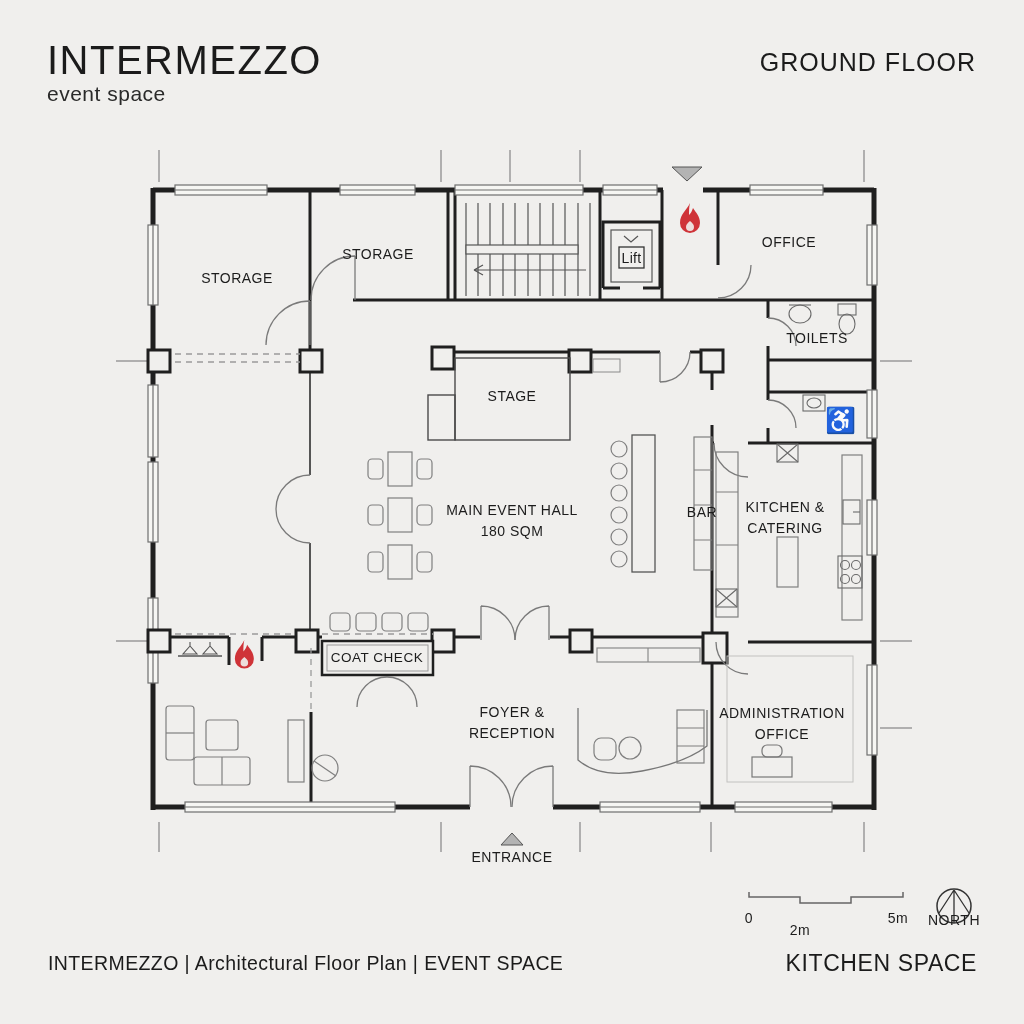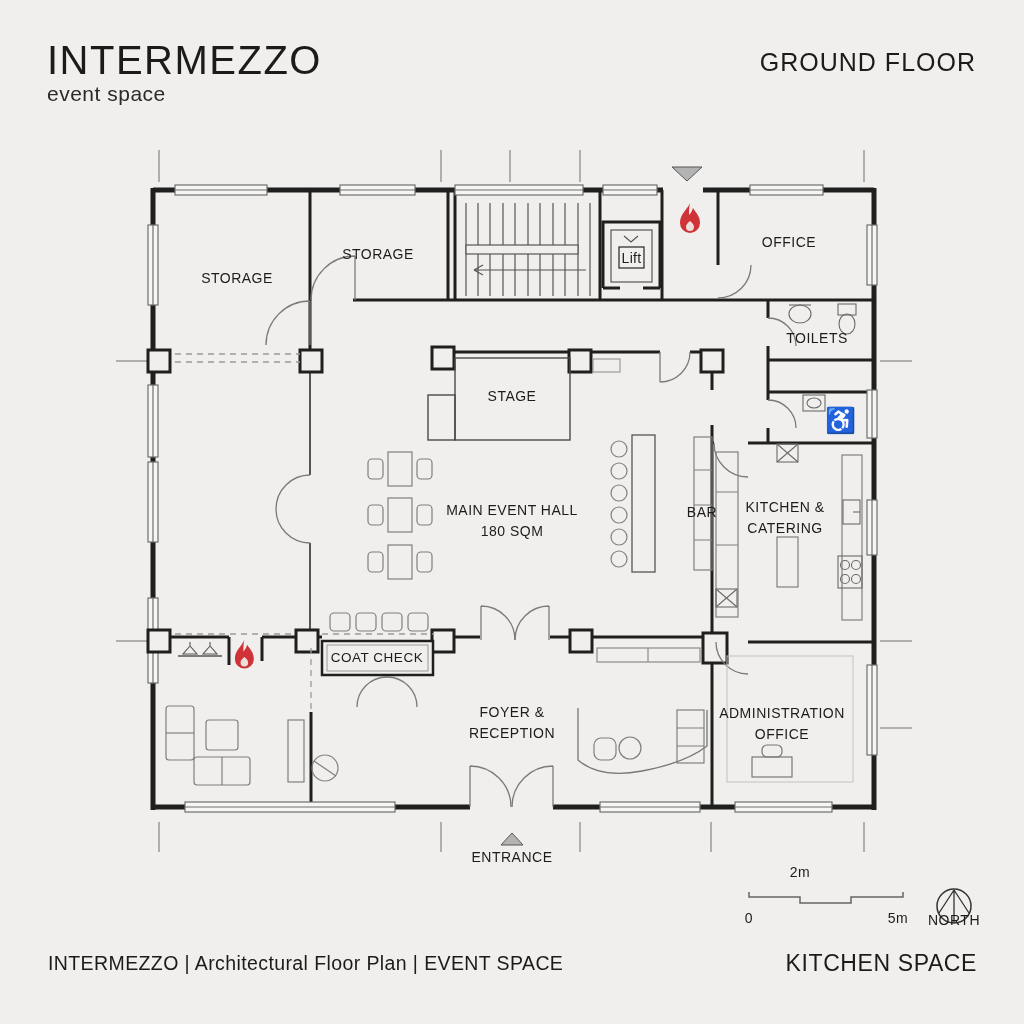--- a/index.html
+++ b/index.html
@@ -284,18 +284,18 @@
   <div class="plan-label" style="left:512px;top:723px">FOYER &amp;
 RECEPTION</div>
   <div class="plan-label" style="left:782px;top:724px">ADMINISTRATION
 OFFICE</div>
   <div class="plan-label" style="left:512px;top:857px">ENTRANCE</div>
 
   <div class="accessible-glyph" style="left:841px;top:420px">♿</div>
 
   <div class="plan-label lbl-small" style="left:954px;top:920px">NORTH</div>
   <div class="plan-label lbl-small" style="left:749px;top:918px">0</div>
-  <div class="plan-label lbl-small" style="left:800px;top:872px">2m</div>
+  <div class="plan-label lbl-small" style="left:800px;top:930px">2m</div>
   <div class="plan-label lbl-small" style="left:898px;top:918px">5m</div>
 
   <div class="footer-left">INTERMEZZO  |  Architectural Floor Plan  |  EVENT SPACE</div>
   <div class="footer-right">KITCHEN SPACE</div>
 </div>
 
 </body></html>

